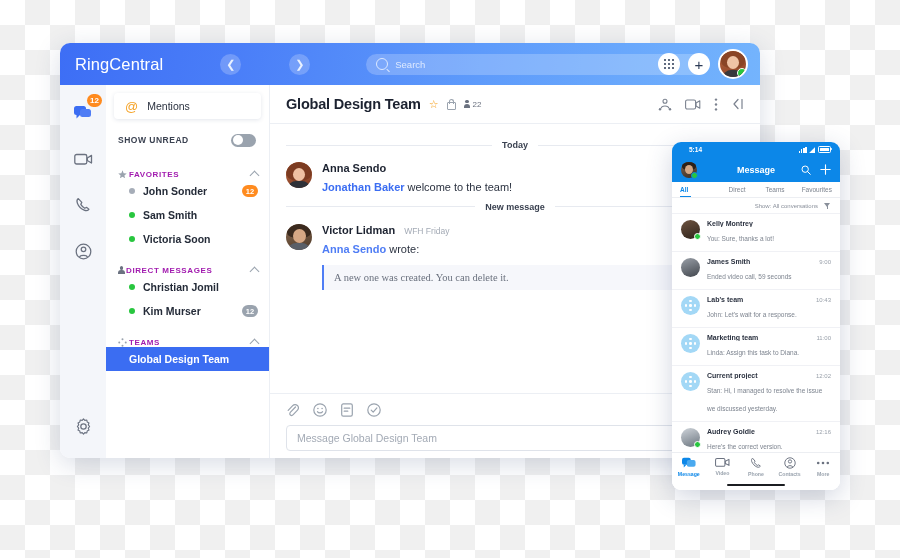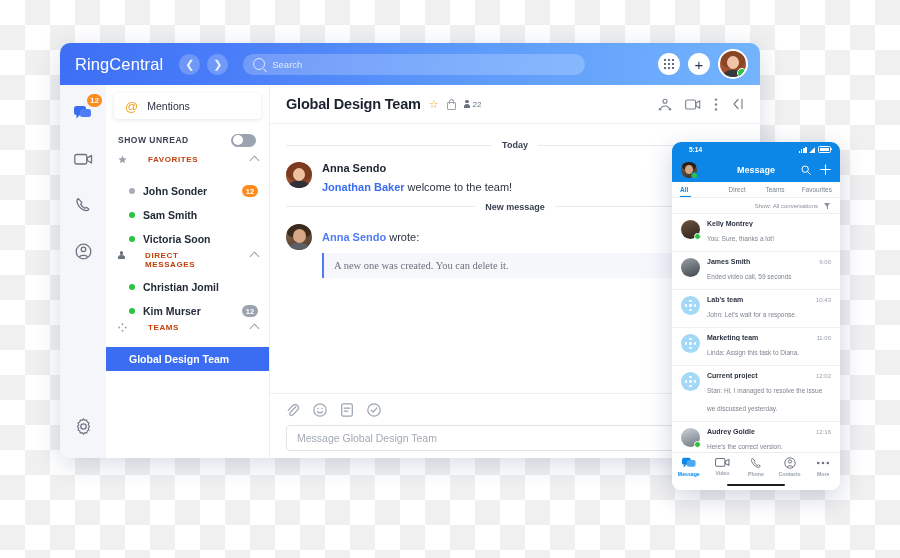--- a/index.html
+++ b/index.html
@@ -36,20 +36,21 @@
 
   
   .topbar {
     position: absolute;
     left: 0; top: 0;
     width: 700px;
     height: 42px;
     background: linear-gradient(100deg, #3d6ef5 0%, #4a7ef8 25%, #5e9bfb 60%, #74b4fd 100%);
     display: flex;
     align-items: center;
+    gap: 41px;
   }
   .brand {
     color: #ffffff;
     font-size: 16.5px;
     font-weight: 400;
     letter-spacing: 0.1px;
     margin-left: 15px;
     margin-right: 16px;
   }
   .navcircle {
@@ -248,25 +249,25 @@
   }
   .toggle .knob {
     position: absolute;
     left: 1.5px; top: 1.5px;
     width: 10px; height: 10px;
     border-radius: 50%;
     background: #ffffff;
   }
   .group-header {
     display: flex;
-    align-items: flex-start;
+    align-items: flex-end;
     padding: 0 11px 0 12px;
     height: 24px;
-    gap: 21px;
-    color: #c2410c;
+    gap: 2px;
+    color: #a21caf;
   }
   .group-header .gtitle {
     font-size: 8px;
     font-weight: 700;
     letter-spacing: 0.6px;
     flex: 1;
   }
   .chevron-up {
     width: 6px; height: 6px;
     border-left: 1.3px solid #9aa3ae;
@@ -882,20 +883,24 @@
         <span class="ln"></span>
       </div>
 
       <div class="msg">
         <div class="msg-avatar av-victor">
           <span class="hair"></span>
           <span class="face"></span>
           <span class="body"></span>
         </div>
         <div class="msg-body">
+          <div class="msg-name-row">
+            <span class="msg-name">Victor Lidman</span>
+            <span class="msg-sub">WFH Friday</span>
+          </div>
           <div class="msg-text">
             <span class="mention-soft">Anna Sendo</span><span> wrote:</span>
           </div>
           <div class="quote">A new one was created. You can delete it.</div>
         </div>
       </div>
     </div>
 
     <div class="composer">
       <div class="composer-icons">

